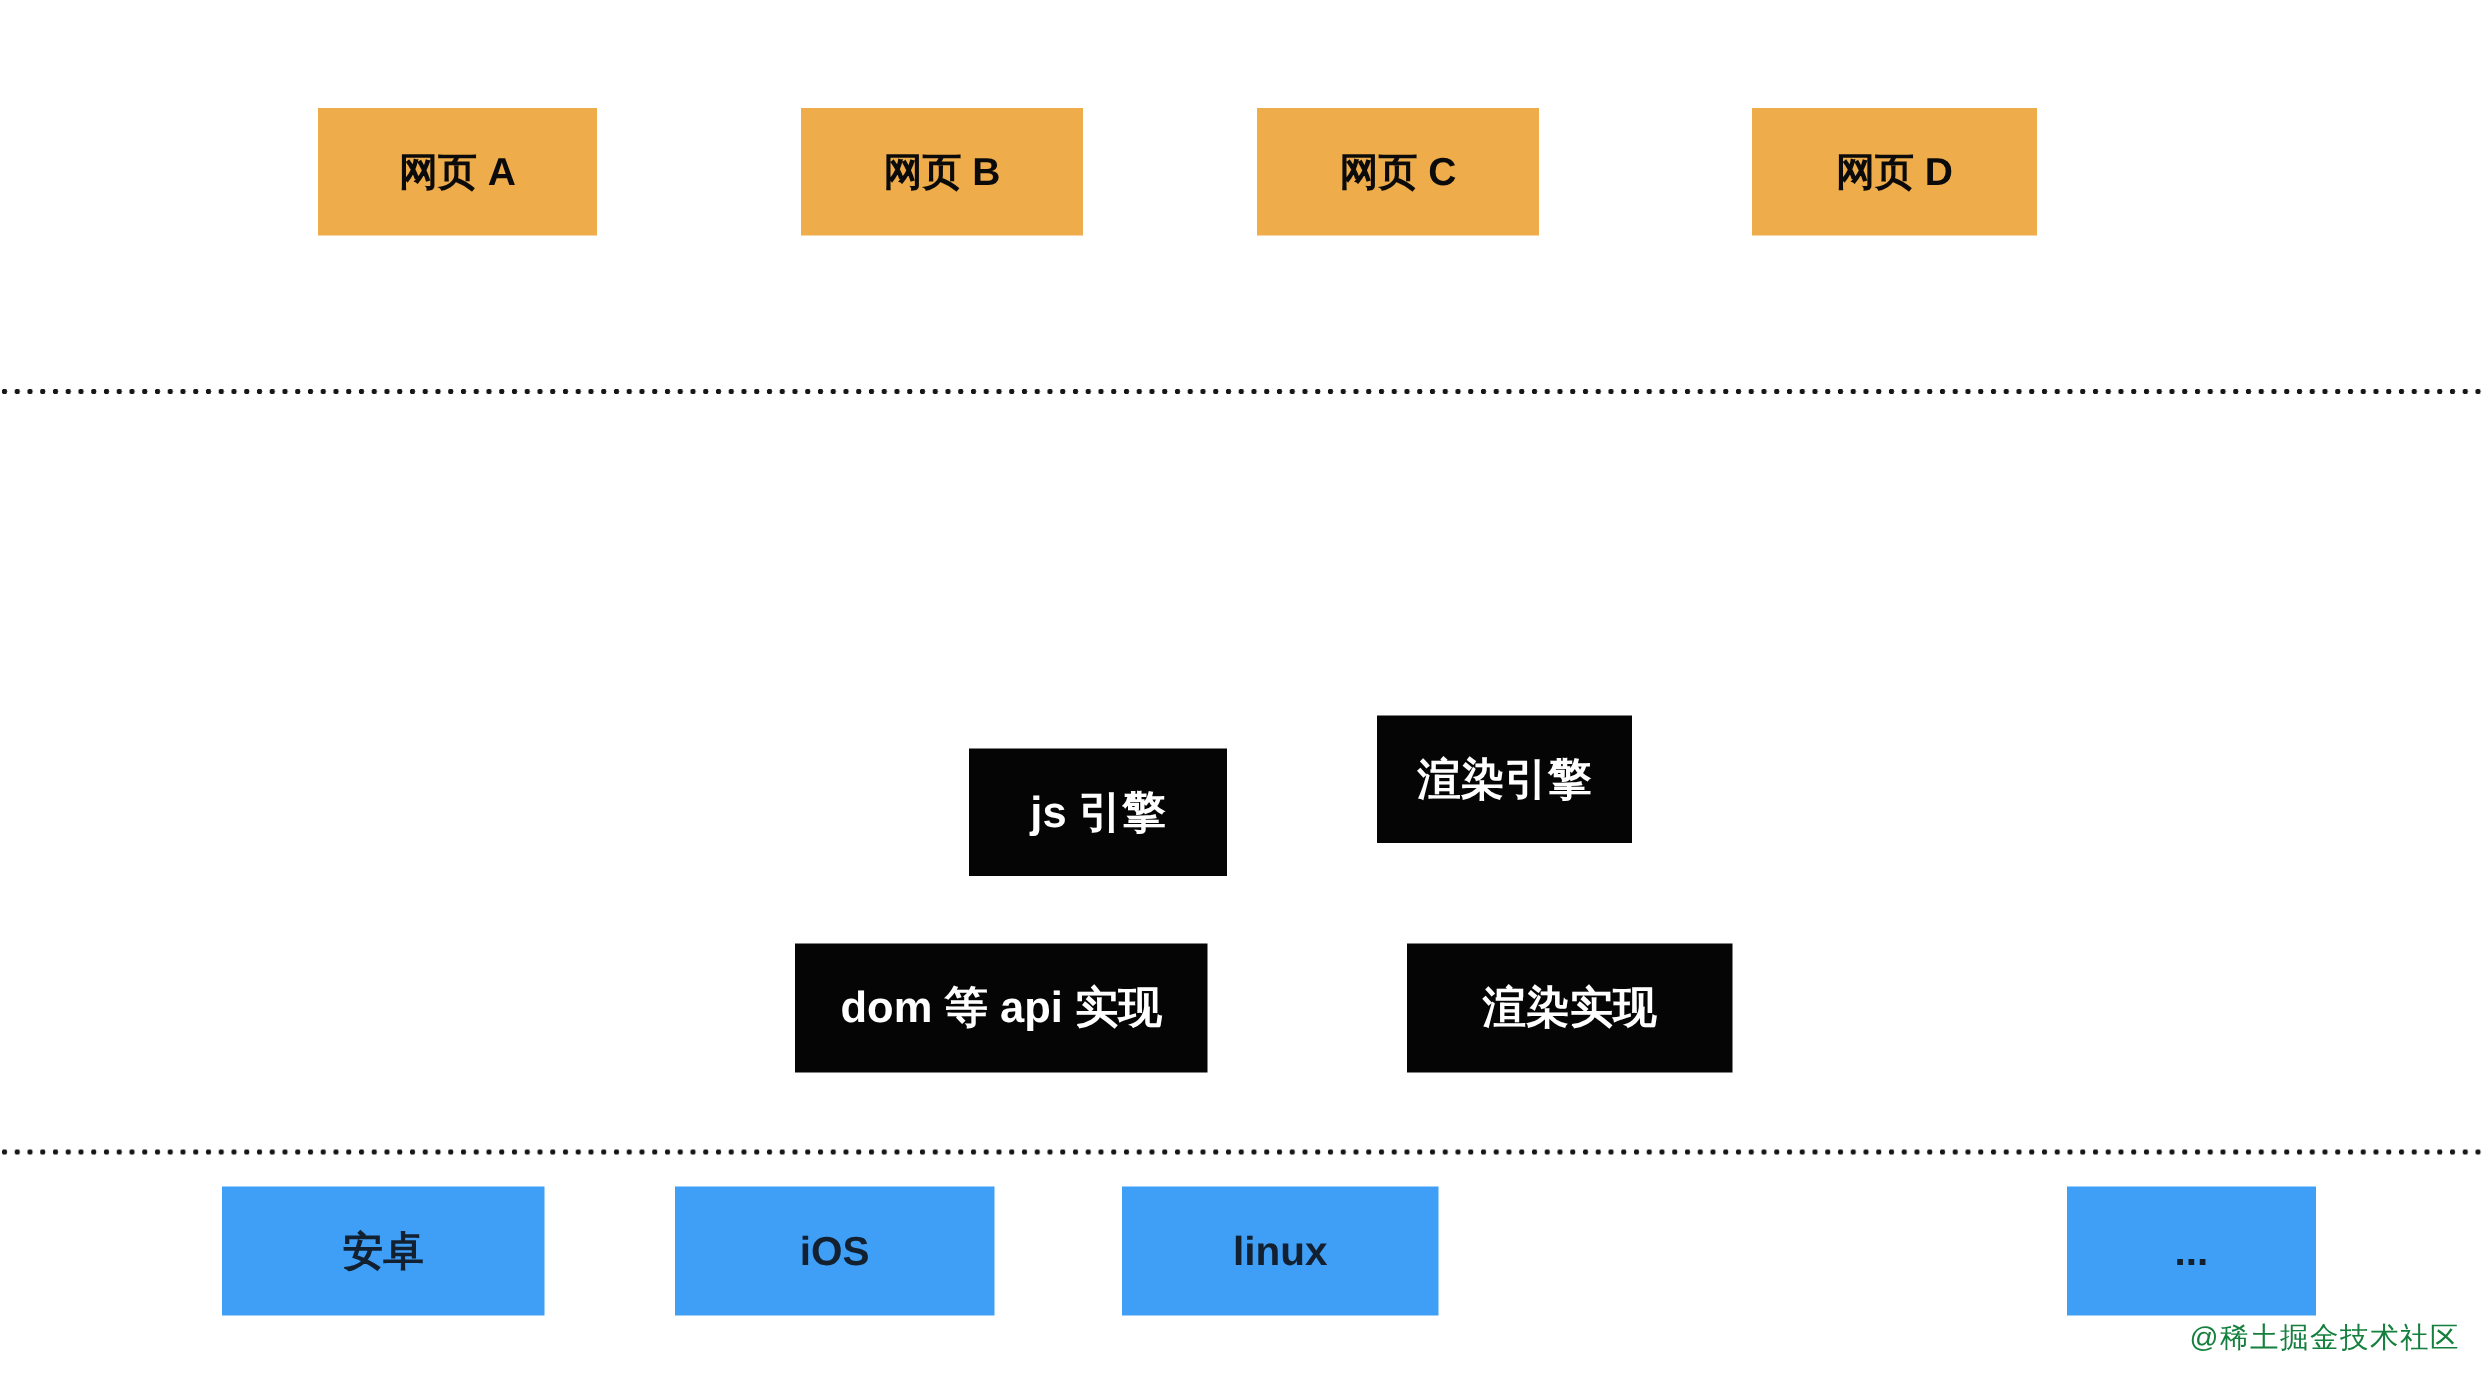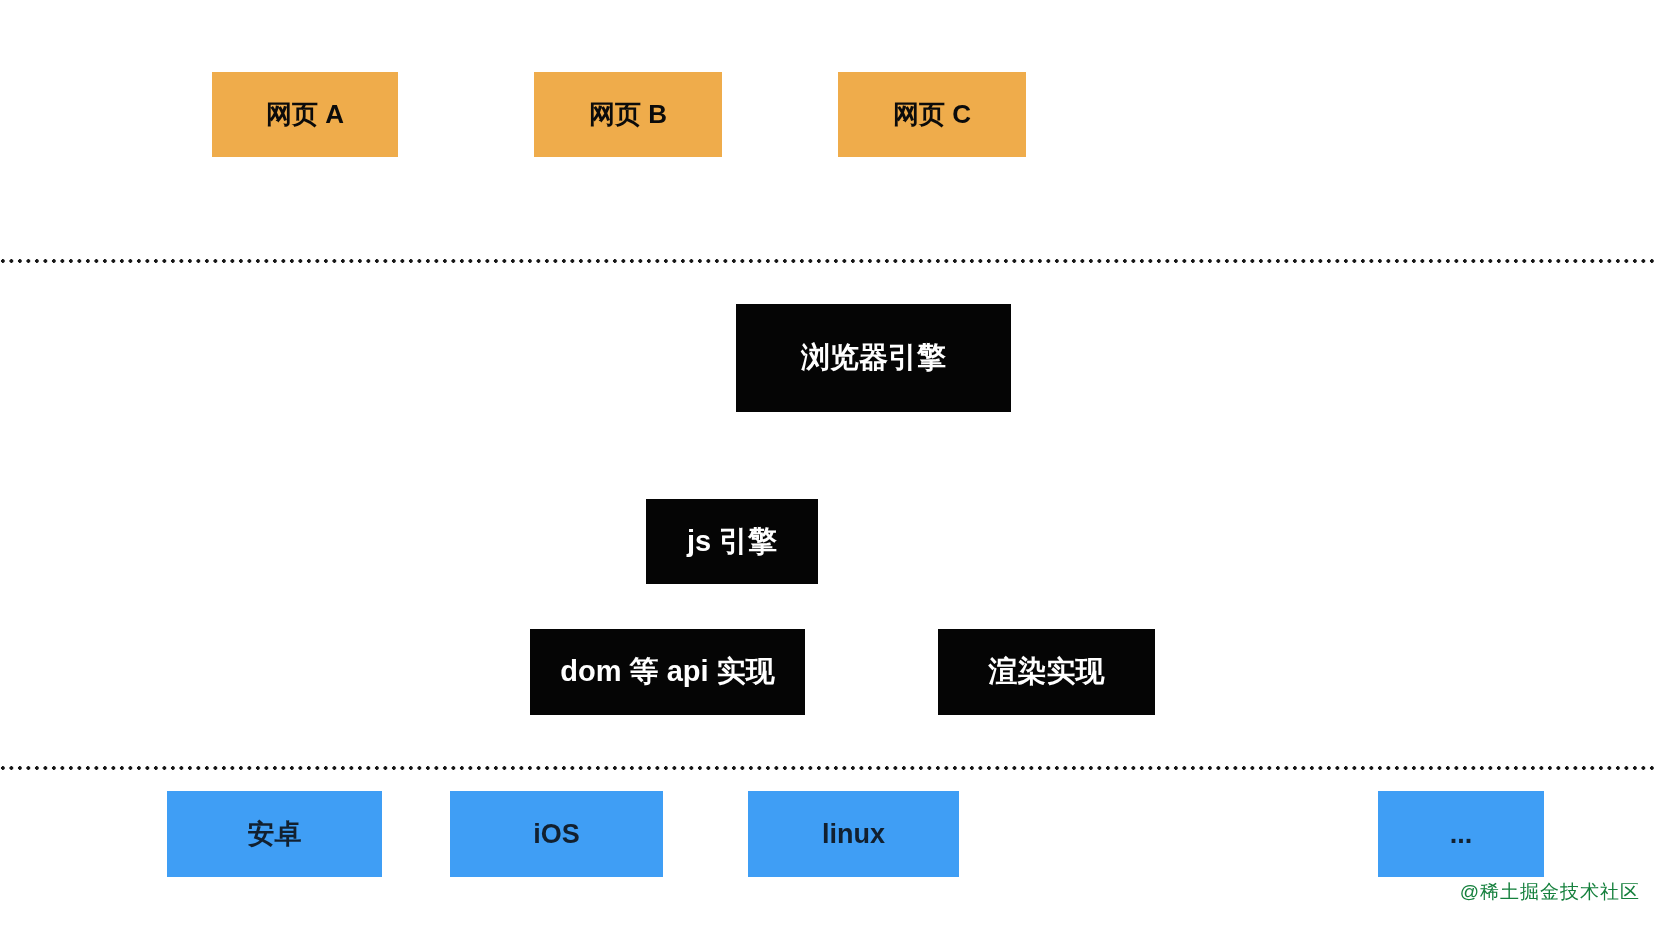--- a/index.html
+++ b/index.html
@@ -59,21 +59,21 @@
 
   #dotted-1 { top: 258px; }
   #dotted-2 { top: 765px; }
 
   #browser-engine { left: 736px; top: 304px; width: 275px; height: 108px; }
   #js-engine      { left: 646px; top: 477px; width: 172px; height: 85px; margin-top: 22px; }
   #render-engine  { left: 918px; top: 477px; width: 170px; height: 85px; }
   #dom-impl       { left: 530px; top: 629px; width: 275px; height: 86px; }
   #render-impl    { left: 938px; top: 629px; width: 217px; height: 86px; }
 
-  #platform-android { left: 167px;  width: 215px; }
+  #platform-android { left: 148px;  width: 215px; }
   #platform-ios     { left: 450px;  width: 213px; }
   #platform-linux   { left: 748px;  width: 211px; }
   #platform-windows { left: 1072px; width: 215px; }
   #platform-more    { left: 1378px; width: 166px; }
 
   #watermark {
     position: absolute;
     right: 16px;
     top: 879px;
     font-size: 19px;
@@ -82,25 +82,26 @@
   }
 </style>
 </head>
 <body>
 
 <div id="canvas">
 
   <div class="box orange" id="page-a">网页 A</div>
   <div class="box orange" id="page-c">网页 C</div>
   <div class="box orange" id="page-b">网页 B</div>
+  <div class="box orange" id="page-d">网页 D</div>
 
   <div class="dotted-line" id="dotted-1"></div>
 
-  <div class="box black" id="browser-engine">浏览器引擎</div>
   <div class="box black" id="js-engine">js 引擎</div>
+  <div class="box black" id="render-engine">渲染引擎</div>
   <div class="box black" id="dom-impl">dom 等 api 实现</div>
   <div class="box black" id="render-impl">渲染实现</div>
 
   <div class="dotted-line" id="dotted-2"></div>
 
   <div class="box blue" id="platform-android">安卓</div>
   <div class="box blue" id="platform-linux">linux</div>
   <div class="box blue" id="platform-ios">iOS</div>
   <div class="box blue" id="platform-more">...</div>
 

